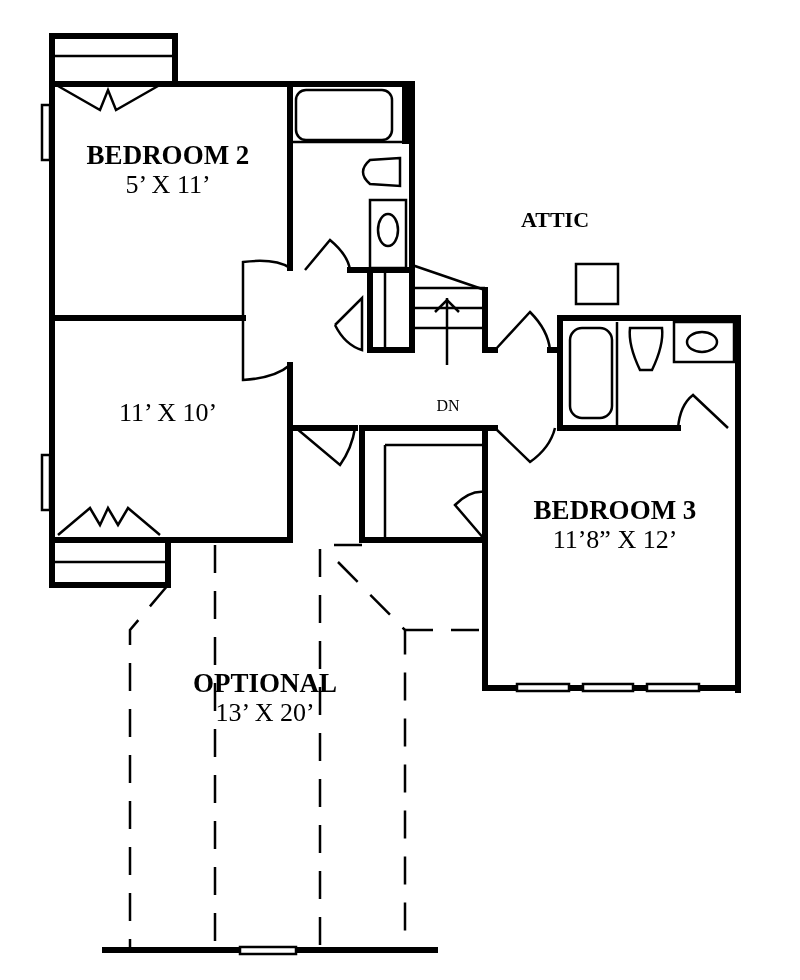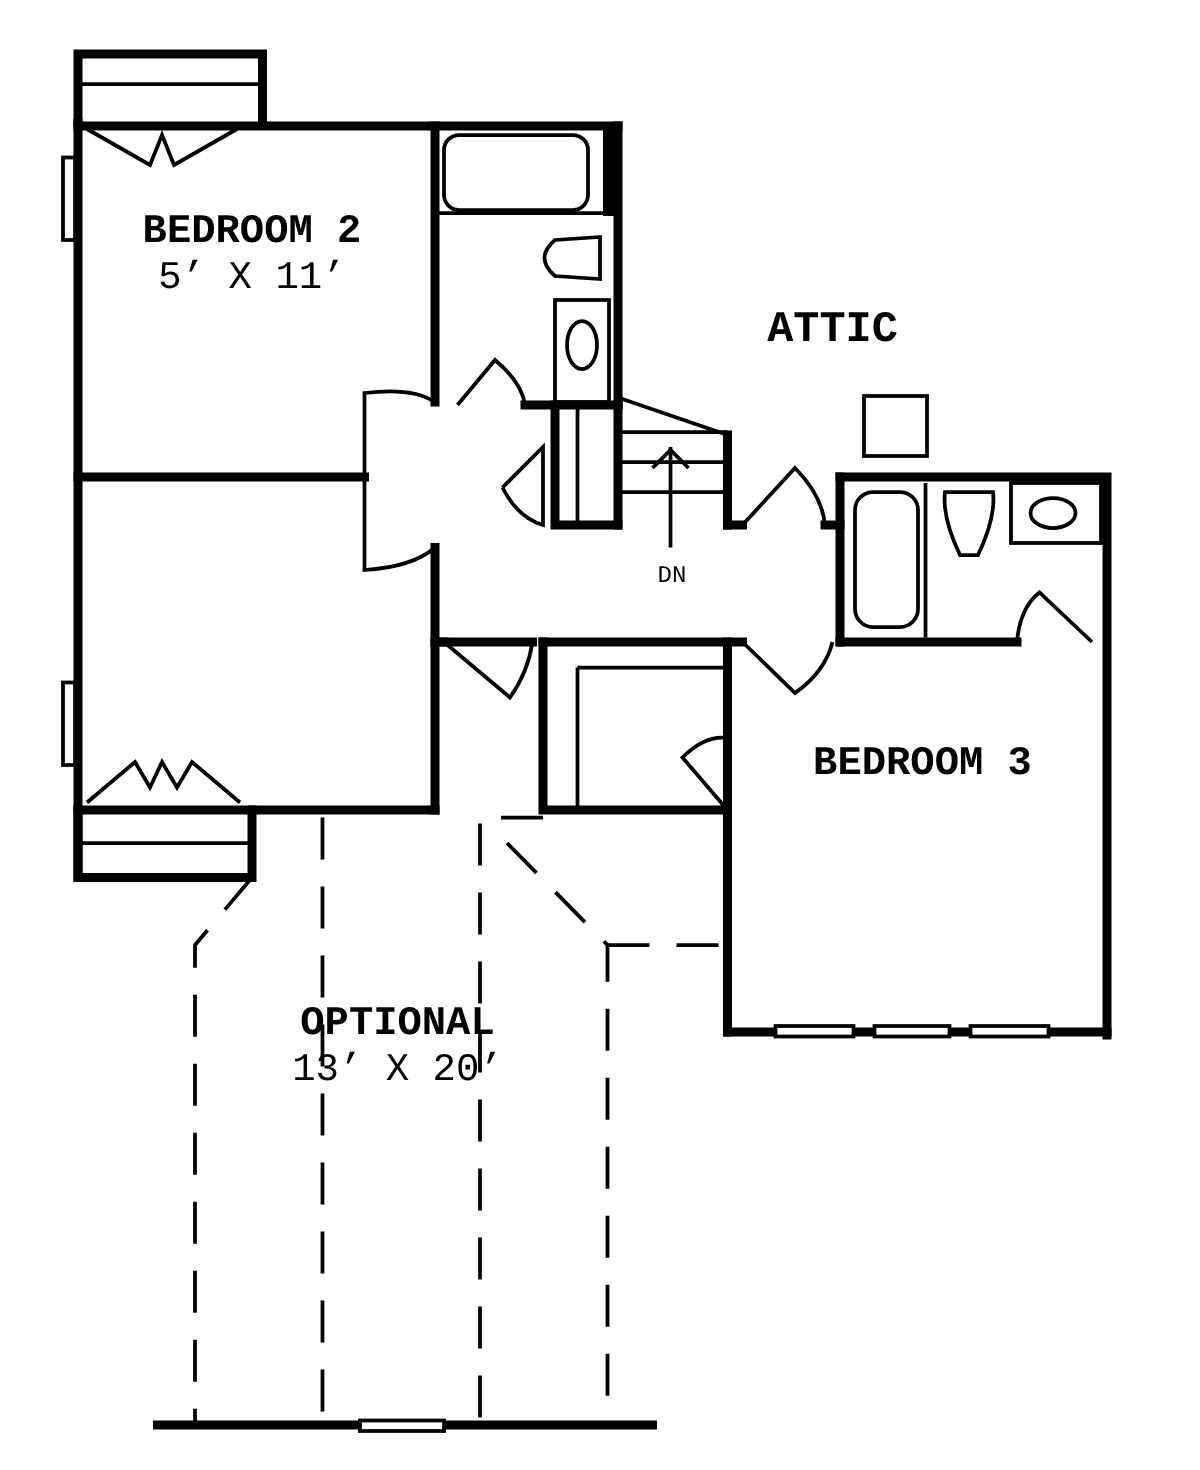--- a/index.html
+++ b/index.html
@@ -2,21 +2,21 @@
 <html><head>
 <meta charset="utf-8">
 <style>
   html, body { margin:0; padding:0; background:#ffffff; }
   body { width:800px; height:980px; position:relative; overflow:hidden; }
   svg { position:absolute; left:0; top:0; }
   .wall { stroke:#000; stroke-width:6; fill:none; stroke-linecap:square; }
   .thin { stroke:#000; stroke-width:2.5; fill:none; }
   .fix { stroke:#000; stroke-width:2.5; fill:#fff; }
   .dash { stroke:#000; stroke-width:2.5; fill:none; stroke-dasharray:28 18; }
-  .lbl { position:absolute; font-family:Liberation Mono, monospace; color:#000; text-align:center; white-space:nowrap; }
+  .lbl { position:absolute; font-family:Liberation Serif, serif; color:#000; text-align:center; white-space:nowrap; }
   .name { font-weight:bold; font-size:27px; line-height:30px; }
   .dim { font-size:26px; line-height:30px; }
   .small { font-size:16px; }
 </style>
 </head>
 <body>
 
 <svg width="800" height="980" viewBox="0 0 800 980">
 
   <g>
@@ -116,25 +116,27 @@
   <line class="wall" x1="105" y1="950" x2="435" y2="950"></line>
   <rect class="fix" x="240" y="947" width="56" height="7"></rect>
 </svg>
 
 <div class="lbl" style="left:58px;top:140px;width:220px;">
   <div class="name">BEDROOM 2</div>
   <div class="dim">5’ X 11’</div>
 </div>
 
 <div class="lbl" style="left:58px;top:398px;width:220px;">
+  <div class="dim">11’ X 10’</div>
 </div>
 
 <div class="lbl" style="left:500px;top:495px;width:230px;">
   <div class="name">BEDROOM 3</div>
+  <div class="dim">11’8” X 12’</div>
 </div>
 
 <div class="lbl" style="left:165px;top:668px;width:200px;">
   <div class="name">OPTIONAL</div>
   <div class="dim">13’ X 20’</div>
 </div>
 
-<div class="lbl name" style="left:510px;top:205px;width:90px;font-size:29px;">ATTIC</div>
-<div class="lbl small" style="left:430px;top:375px;width:36px;">DN</div>
+<div class="lbl name" style="left:510px;top:205px;width:90px;font-size:22px;">ATTIC</div>
+<div class="lbl small" style="left:430px;top:397px;width:36px;">DN</div>
 
 </body></html>

